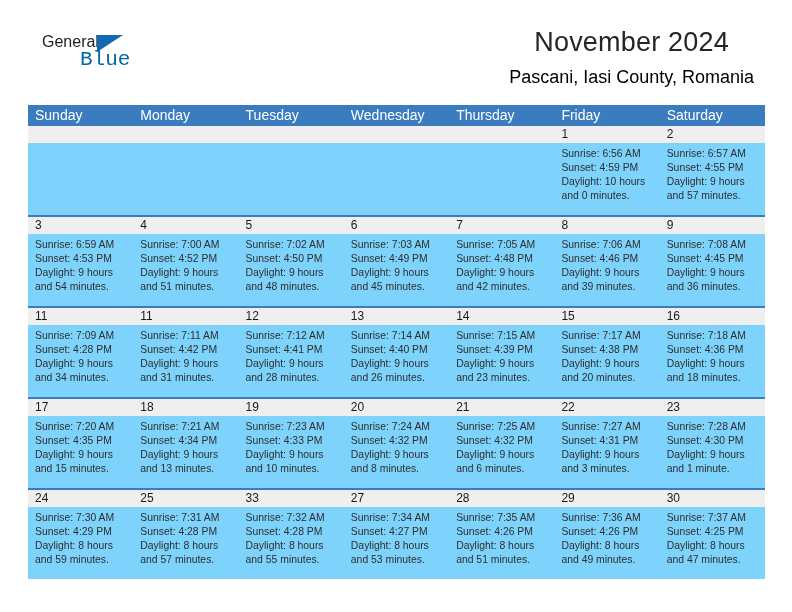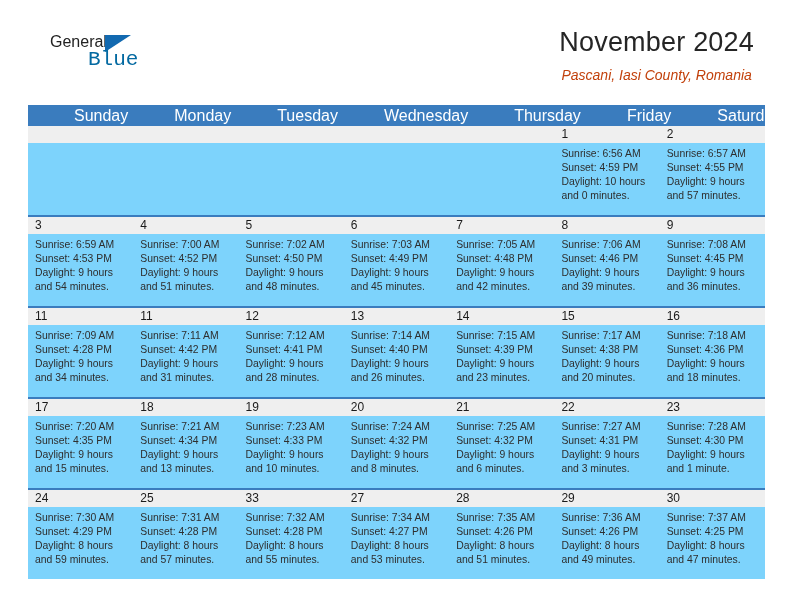--- a/index.html
+++ b/index.html
@@ -17,21 +17,21 @@
   .page {
     position: relative;
     width: 792px;
     height: 612px;
     box-sizing: border-box;
   }
 
   
   .topbar {
     position: absolute;
-    left: 12px; right: 0;
+    left: 4px; right: 0;
     top: 28px;
     height: 72px;
     padding: 0 38px;
     box-sizing: border-box;
     display: flex;
     align-items: flex-start;
     justify-content: space-between;
   }
   .brand {
     position: relative;
@@ -63,46 +63,44 @@
   }
   .cal-title {
     font-size: 27px;
     font-weight: normal;
     color: #252525;
     line-height: 1.05;
     letter-spacing: .2px;
   }
   .cal-subtitle {
     margin-top: 11px;
-    font-size: 14px;
-    color: #c2410c;
-    font-style: italic;
+    font-size: 18px;
+    color: #000000;
   }
 
   
   .calendar {
     position: absolute;
     left: 28px;
     top: 105px;
     width: 737px;
   }
   .dow-row {
     display: flex;
     background: #3a7cbe;
     height: 21px;
   }
   .dow {
     flex: 1 1 0;
     color: #ffffff;
-    font-size: 16px;
+    font-size: 14px;
     line-height: 21px;
-    padding-left: 0;
+    padding-left: 7px;
     box-sizing: border-box;
     white-space: nowrap;
-    margin-left: 46px;
   }
   .week {
     border-top: 2px solid #3a7cbe;
   }
   .week:first-of-type {
     border-top: 0;
   }
   .week-numbers {
     display: flex;
     background: #efefef;

